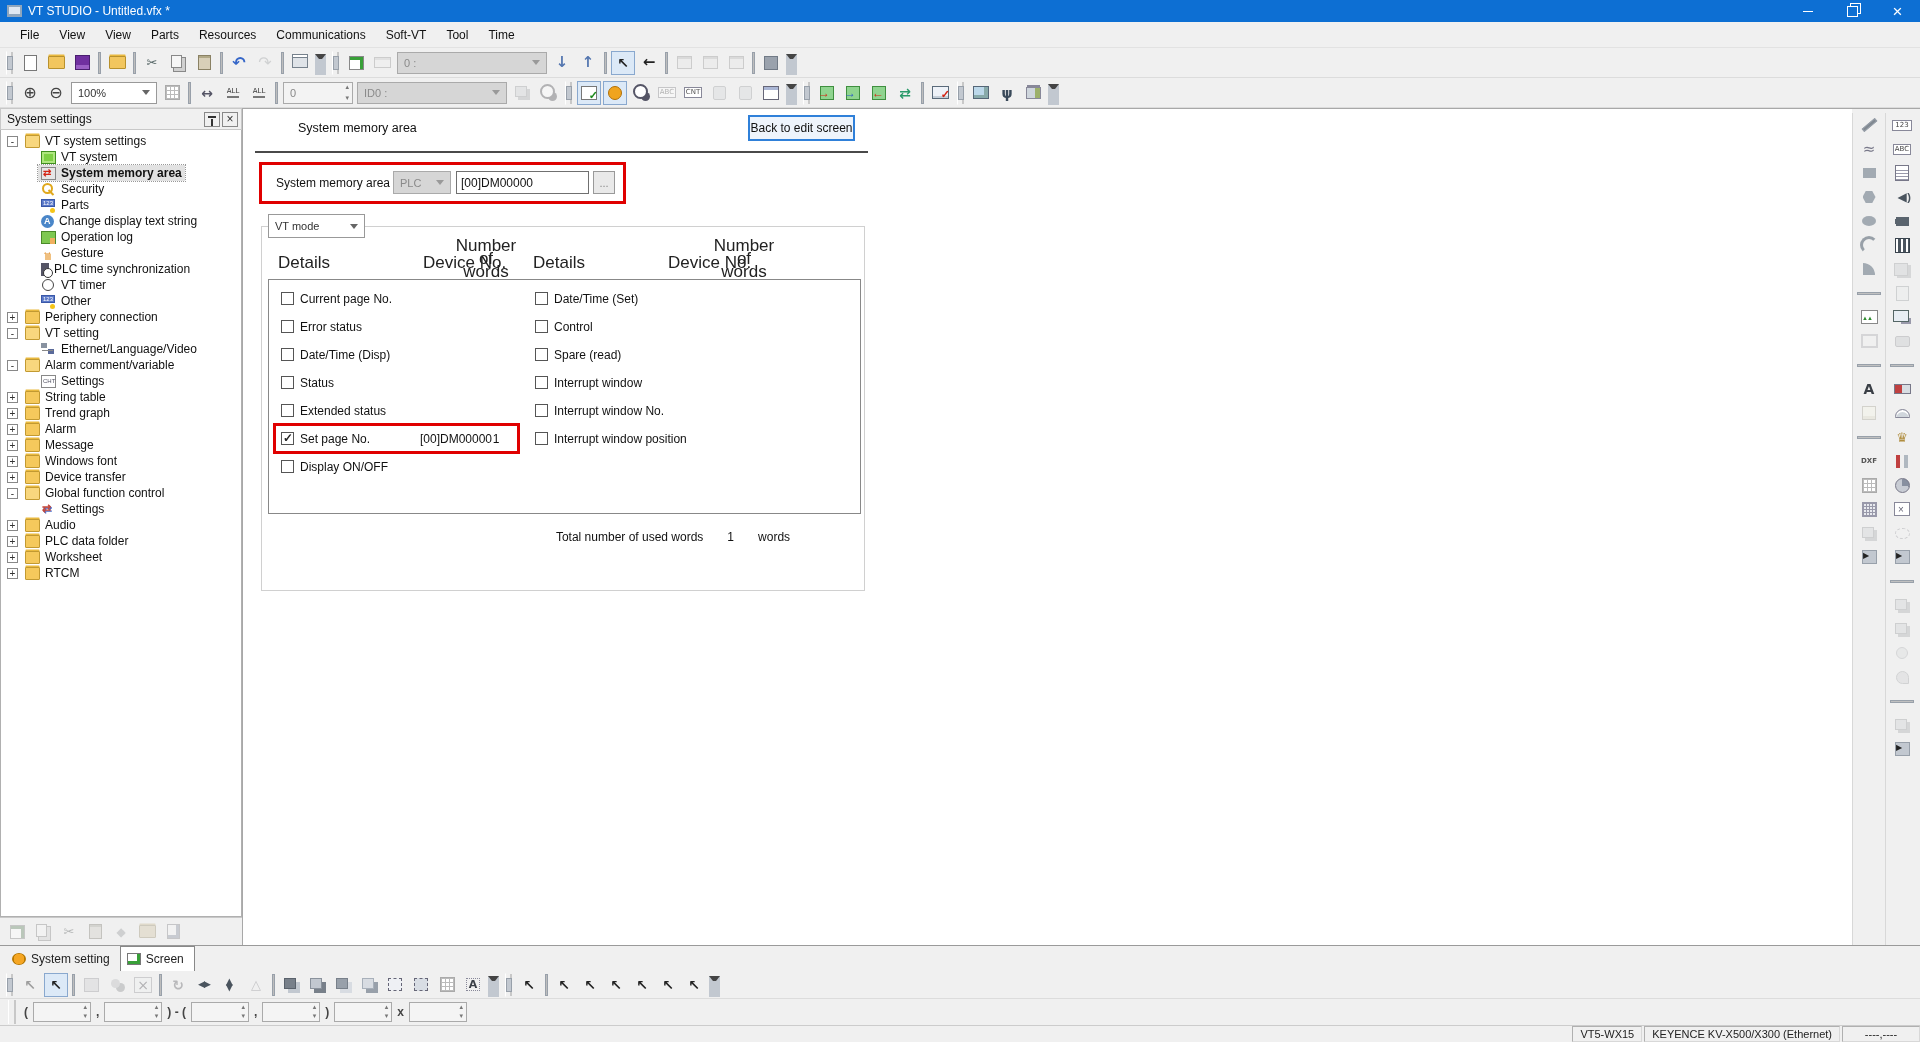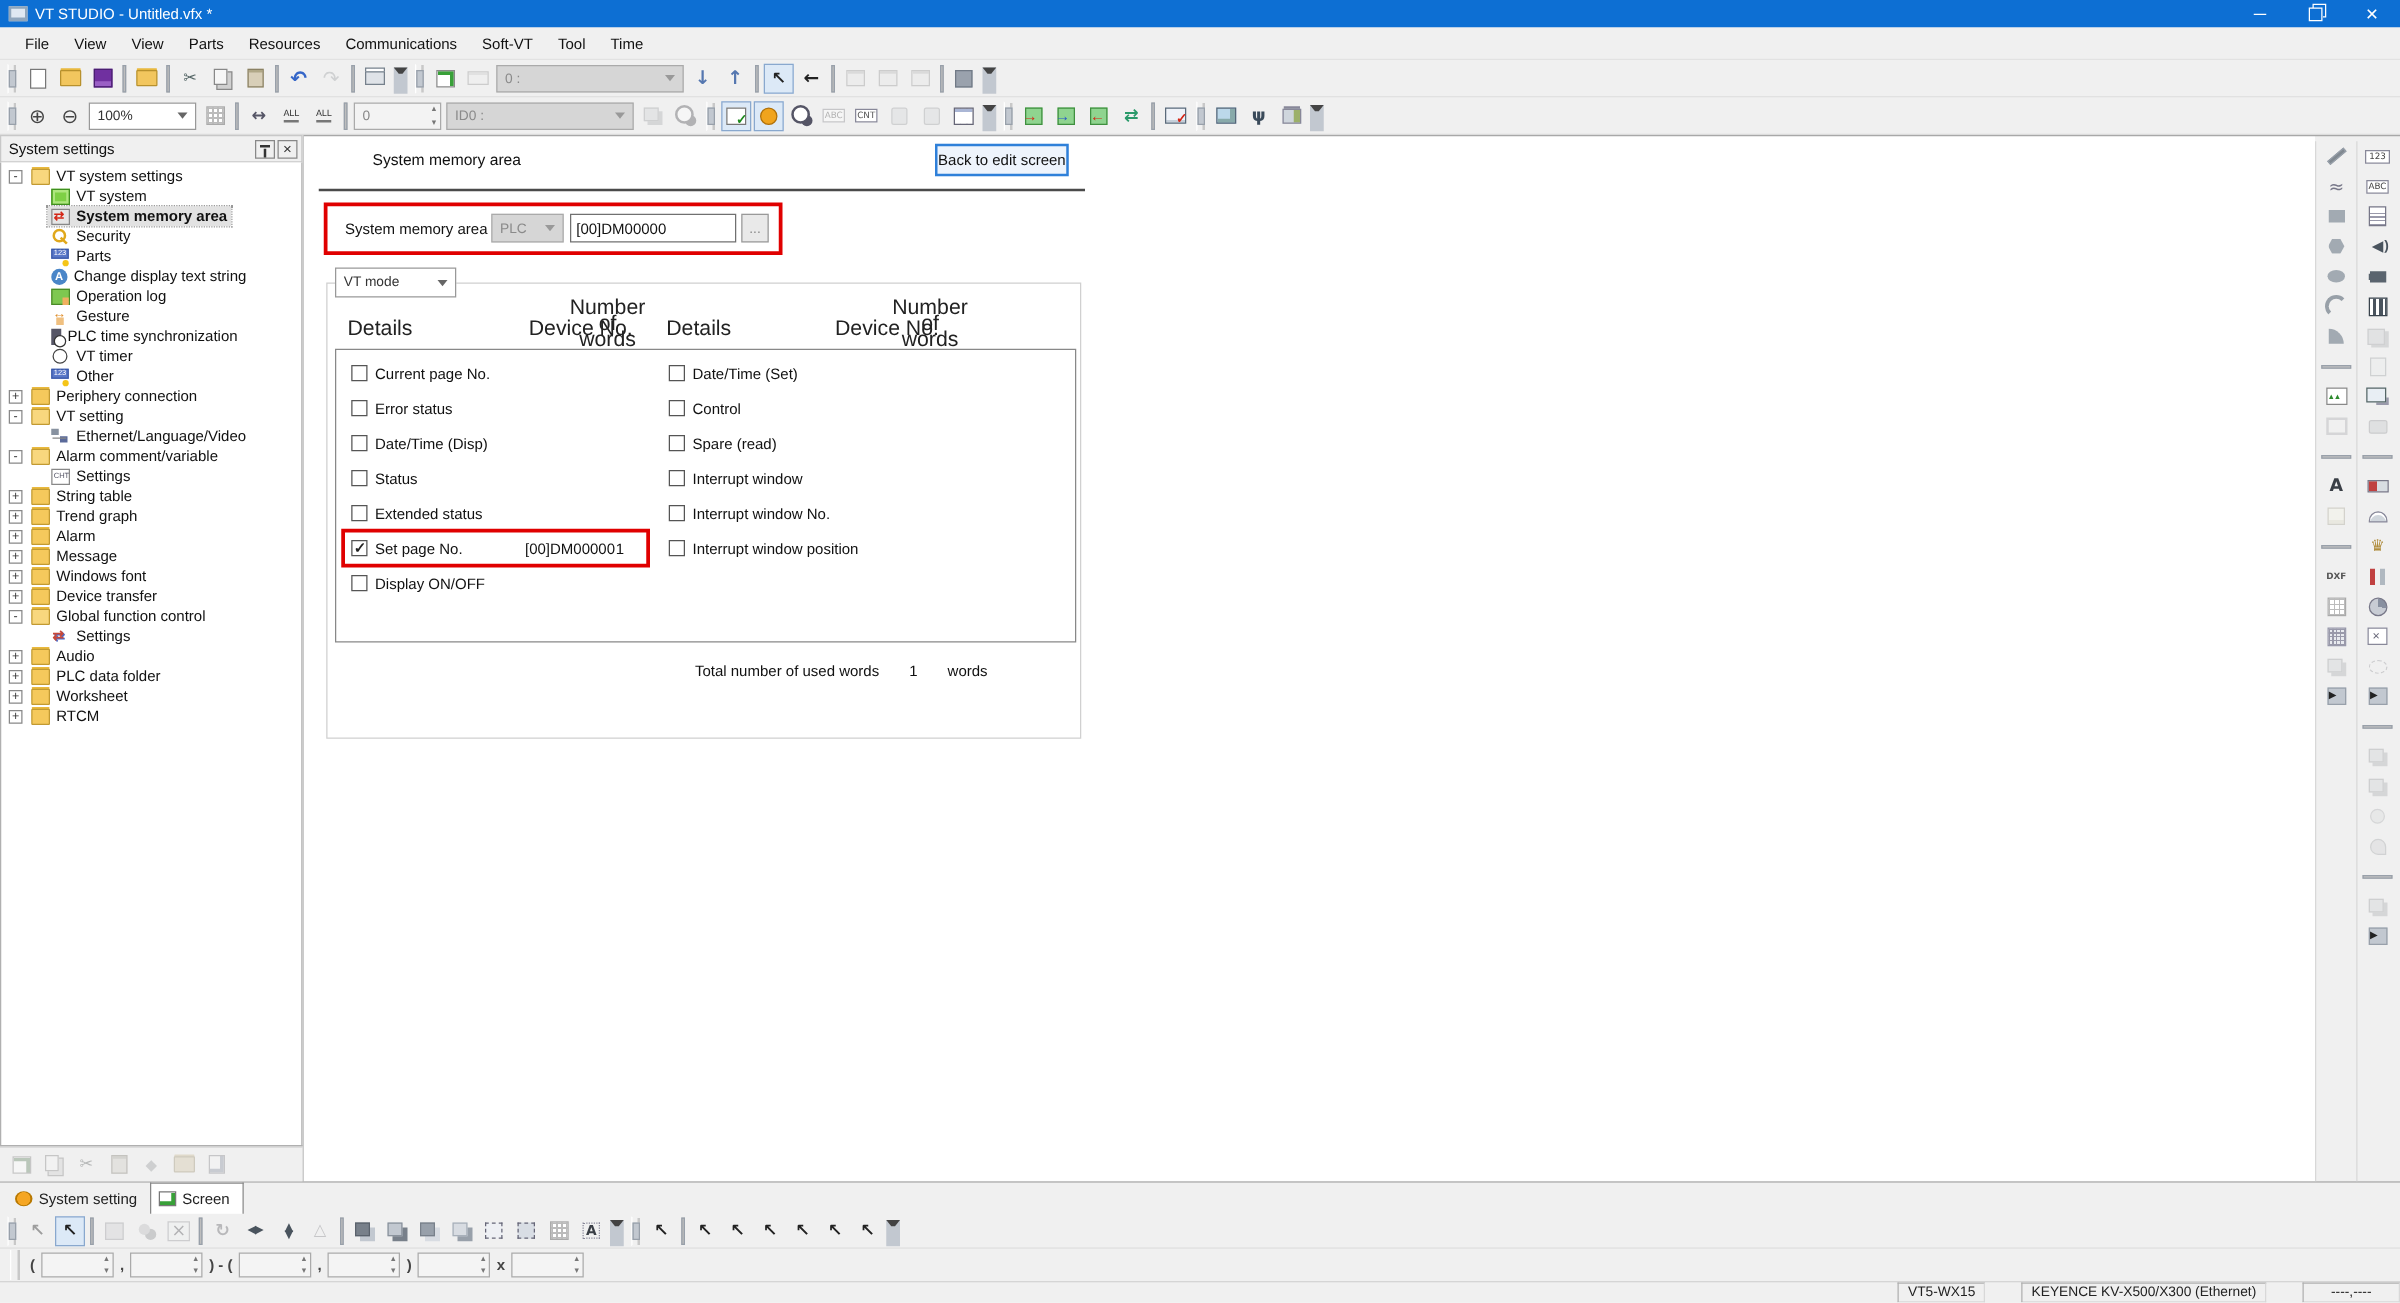--- a/index.html
+++ b/index.html
@@ -212,21 +212,21 @@
   .tab.active{background:#fff;border:1px solid #888;border-bottom:none;height:25px;}
   .ic-tab-gear{background:radial-gradient(circle at 50% 50%,#f5a623 55%,#b87800 60%);border-radius:50%;width:12px;height:12px;}
   .ic-tab-screen{background:#fff;border:1px solid #777;box-shadow:inset -3px -3px 0 #38a038;}
   
   .coordbar{height:27px;display:flex;align-items:center;background:#f0f0f0;border-bottom:1px solid #ccc;padding-left:4px;font-size:12px;color:#333;}
   .coordbar .lab{margin:0 5px;font-weight:bold;color:#444;}
   .cspin{width:58px;height:20px;border:1px solid #aaa;background:#f4f4f4;position:relative;}
   .cspin::before{content:"▴";position:absolute;right:3px;top:0px;font-size:7px;color:#777;}
   .cspin::after{content:"▾";position:absolute;right:3px;bottom:1px;font-size:7px;color:#777;}
   
-  .statusbar{height:16px;display:flex;align-items:stretch;background:#f0f0f0;font-size:11px;gap:27px;}
+  .statusbar{height:16px;display:flex;align-items:stretch;background:#f0f0f0;font-size:11px;}
   .sb-spacer{flex:1;}
   .sb-box{border:1px solid #b0b0b0;border-right-color:#d8d8d8;border-bottom-color:#d8d8d8;display:flex;align-items:center;padding:0 7px;margin-left:2px;white-space:nowrap;color:#222;}
 </style>
 </head>
 <body>
 
 <div class="titlebar">
   <span class="app-icon"></span>
   <span>VT STUDIO - Untitled.vfx *</span>
   <div class="wctrls">

